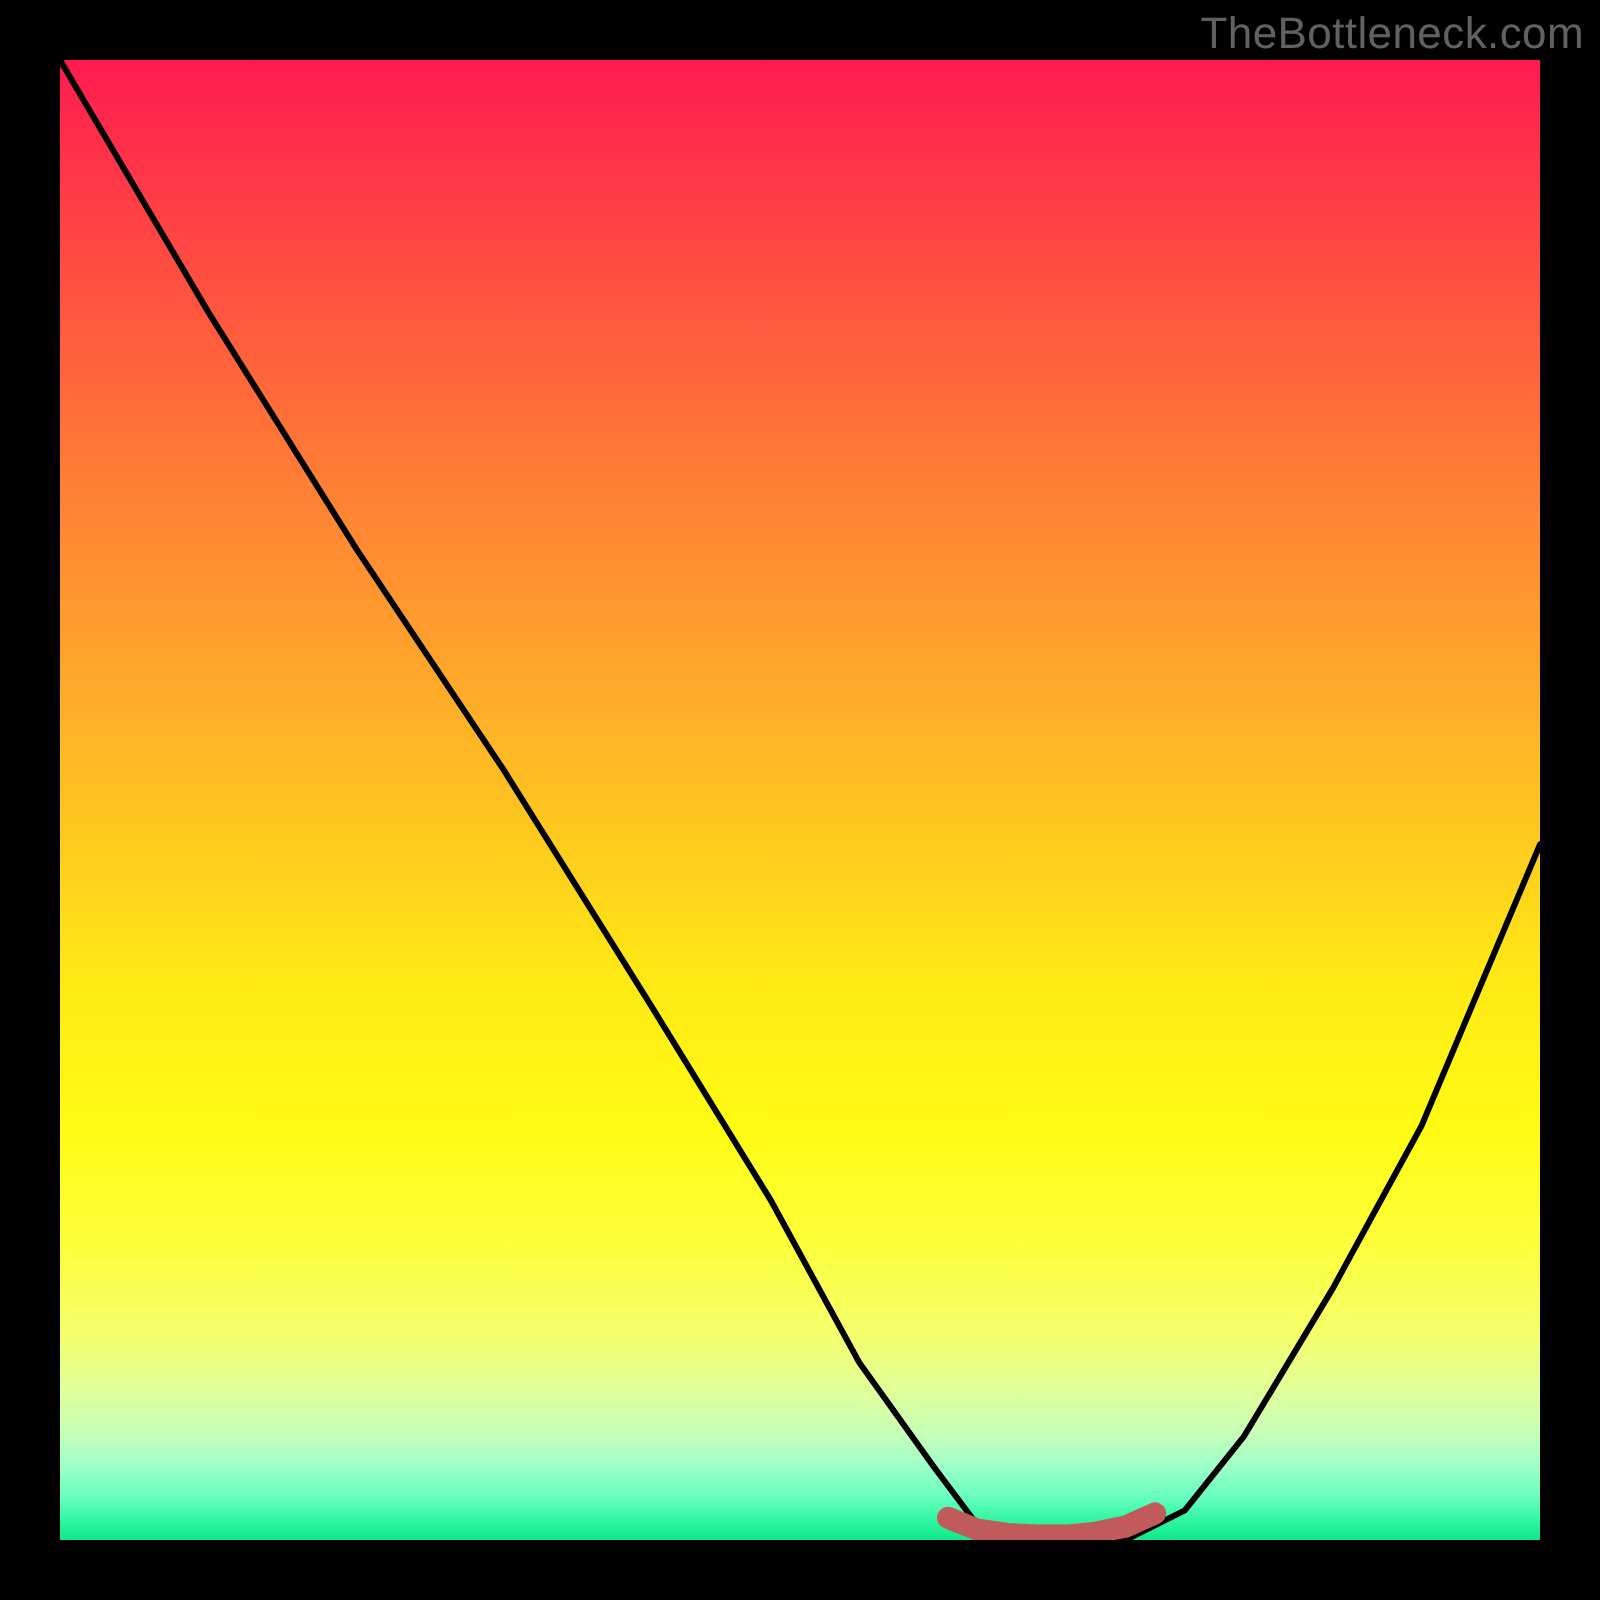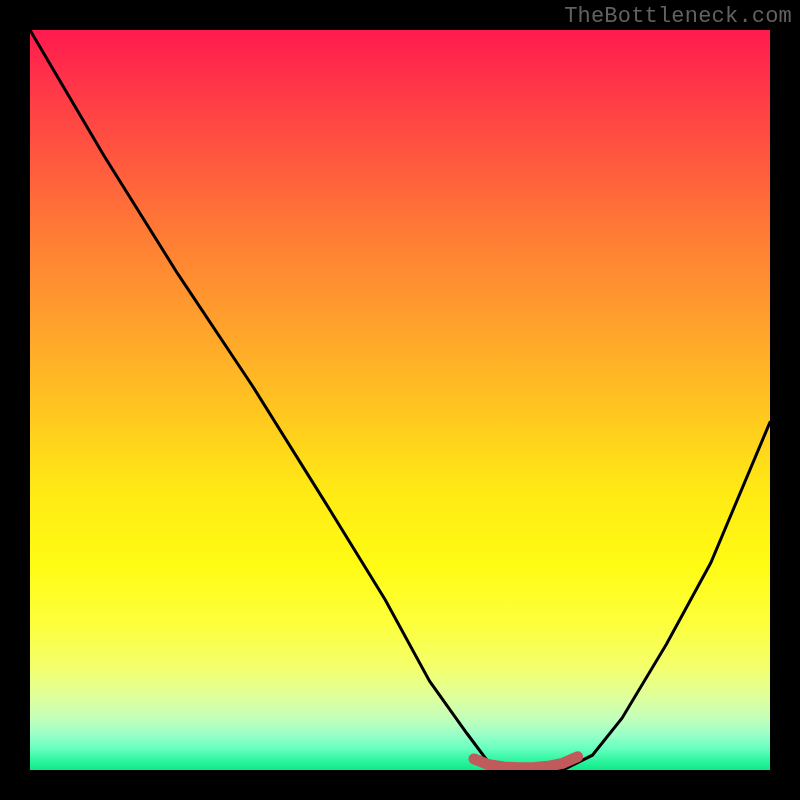--- a/index.html
+++ b/index.html
@@ -53,21 +53,20 @@
     );
   }
   .watermark {
     position: absolute;
     top: 4px;
     right: 8px;
     color: #616161;
     font-size: 22px;
     font-weight: 500;
     letter-spacing: 0.2px;
-    font-family: Liberation Mono, monospace;
   }
   svg.curve {
     position: absolute;
     left: 0;
     top: 0;
     width: 100%;
     height: 100%;
   }
 </style>
 </head>

